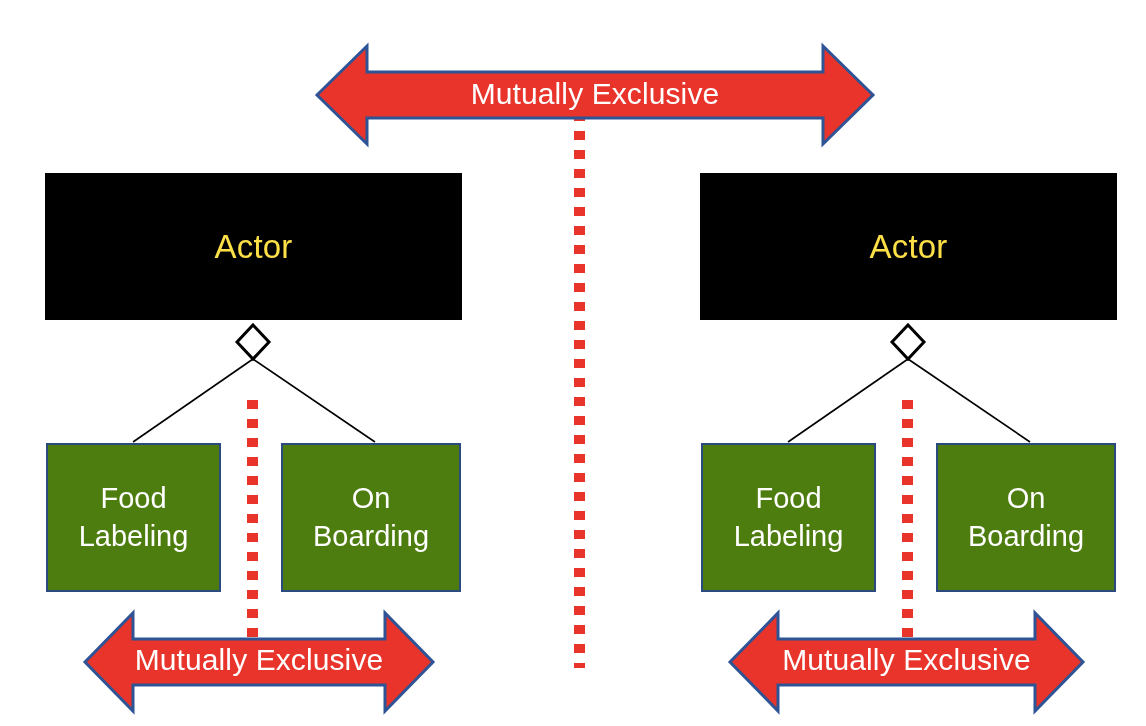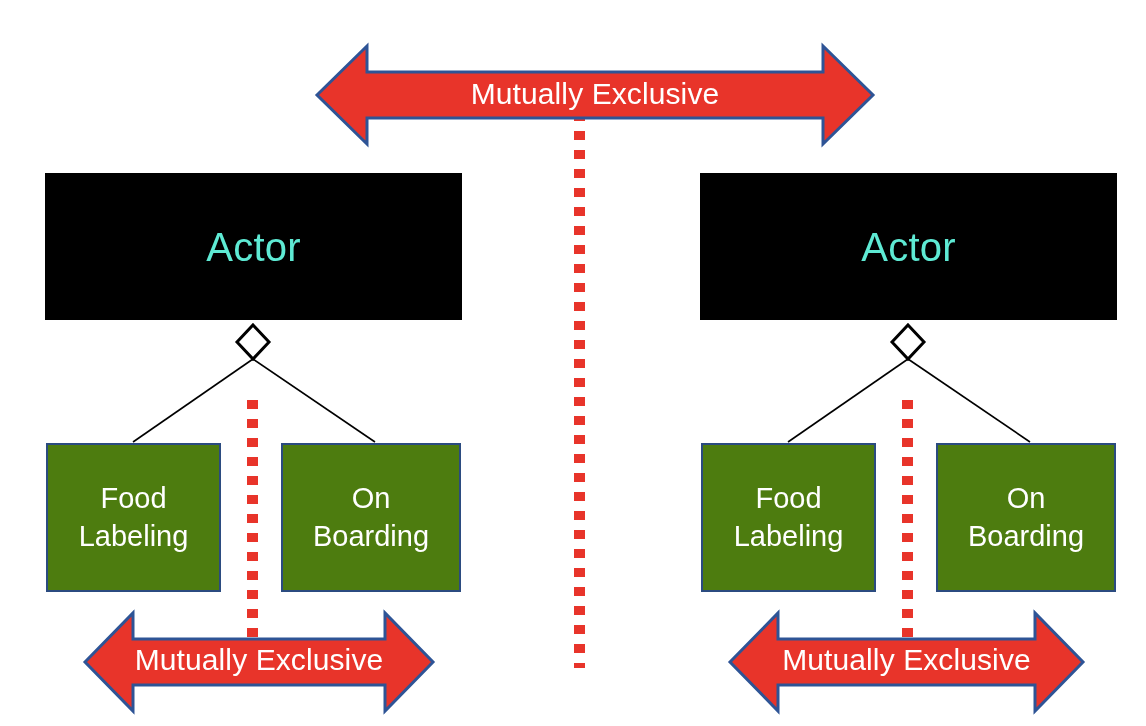--- a/index.html
+++ b/index.html
@@ -18,22 +18,22 @@
 
   
   .actor-box{
     position:absolute;
     background:#000000;
     display:flex;
     align-items:center;
     justify-content:center;
   }
   .actor-label{
-    color:#5eead4;
-    font-size:40px;
+    color:#fde047;
+    font-size:33px;
     line-height:1.15;
     font-weight:400;
     letter-spacing:.2px;
     text-align:center;
     user-select:none;
   }
 
   
   .child-box{
     position:absolute;

